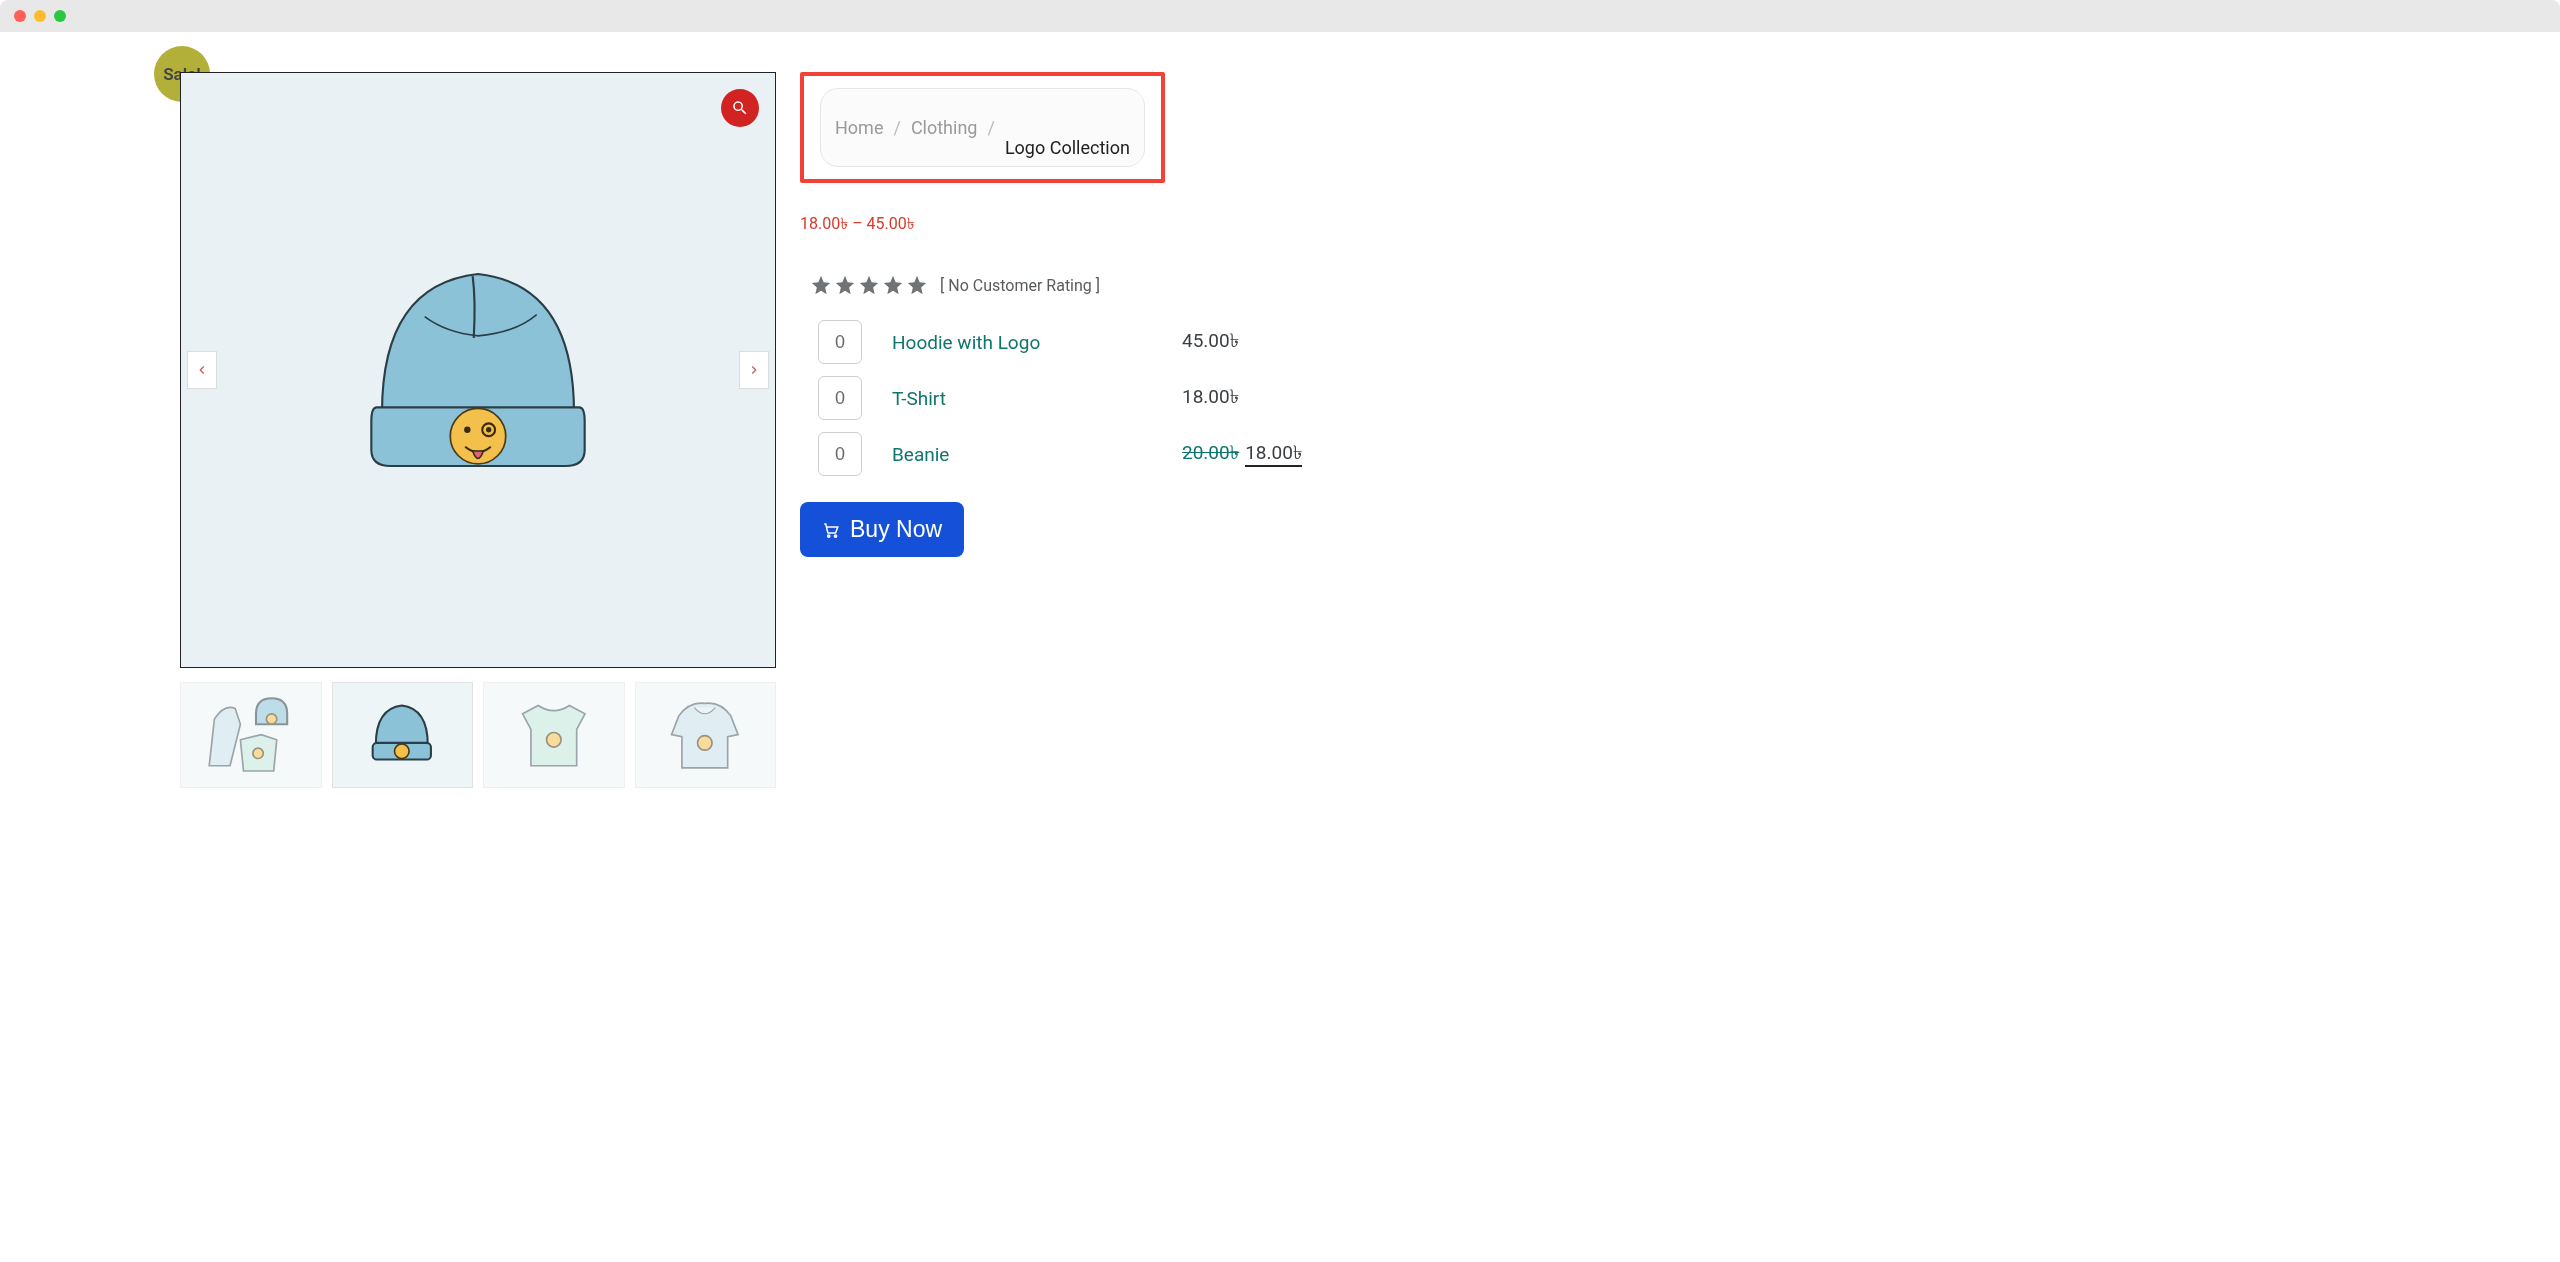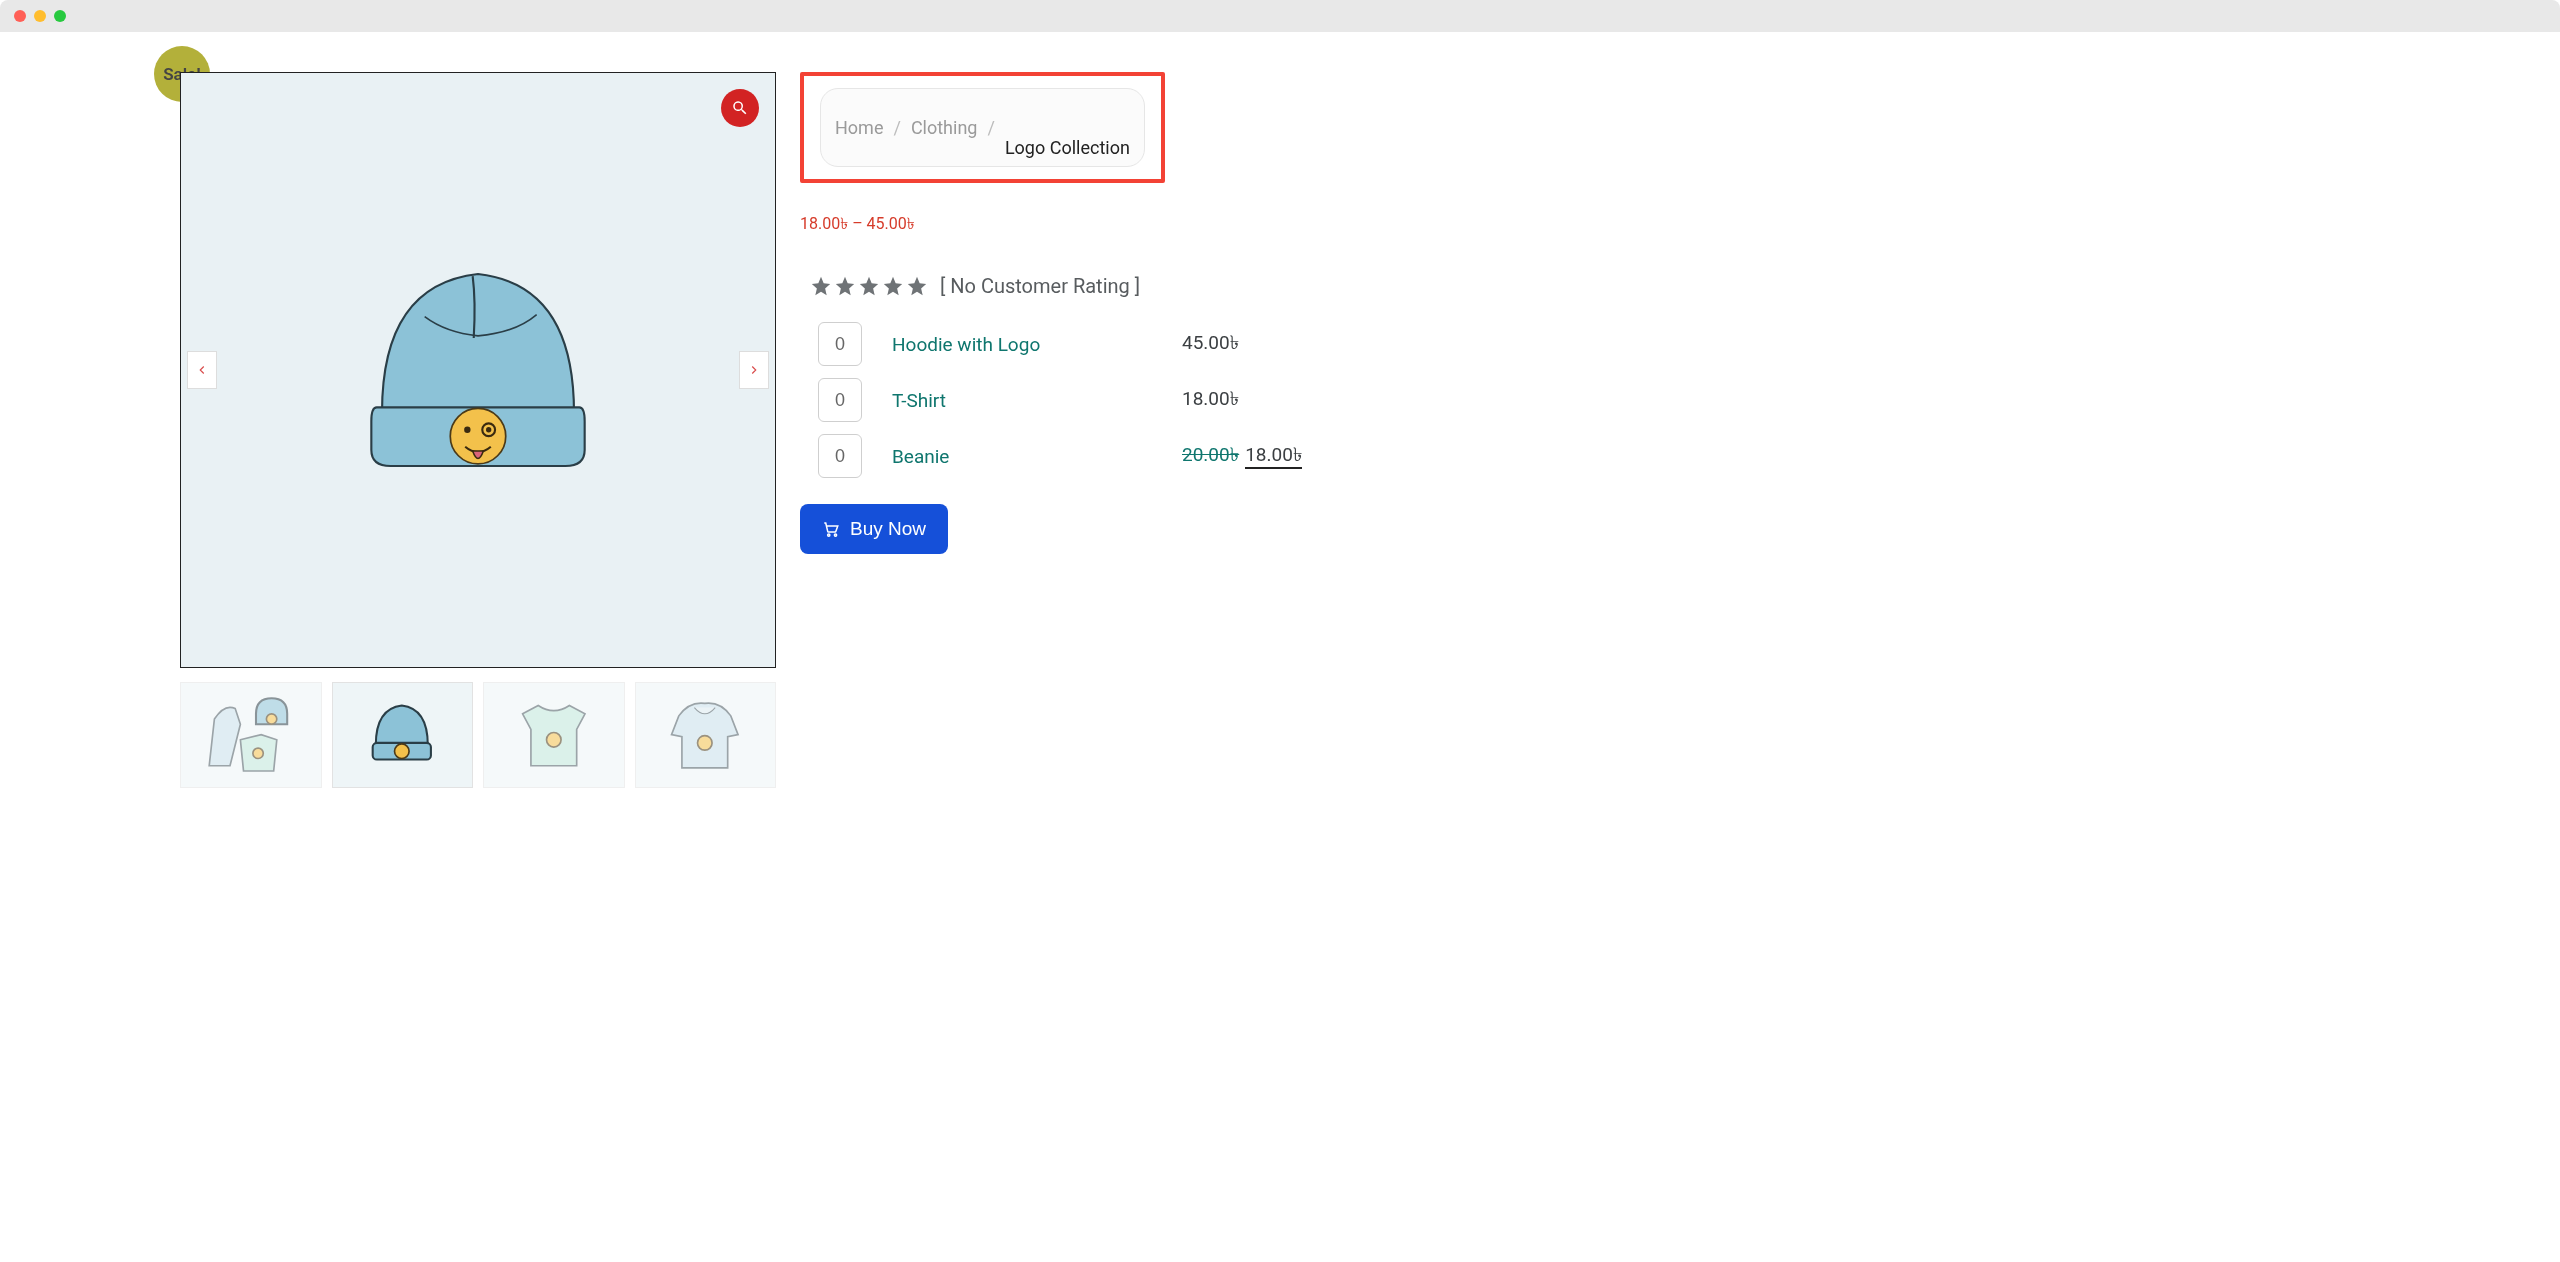--- a/index.html
+++ b/index.html
@@ -95,21 +95,21 @@
 }
 .crumb { color: #9a9a9a; cursor: pointer; }
 .crumb.active { color: #222; cursor: default; margin-top: 40px; }
 .sep { color: #bdbdbd; }
 
 .price-range { color: #d63b2a; font-size: 16px; margin-bottom: 36px; }
 
 .rating-row { display: flex; align-items: center; gap: 12px; margin-bottom: 24px; padding-left: 10px; }
 .stars { display: flex; gap: 2px; }
 .stars svg { width: 22px; height: 22px; fill: #6f7376; }
-.rating-text { font-size: 20px; color: #585c5f; }
+.rating-text { font-size: 16px; color: #585c5f; }
 
 .variant-table { padding-left: 18px; }
 .variant-row { display: flex; align-items: center; margin-bottom: 12px; }
 .qty-input {
   width: 44px; height: 44px;
   border: 1px solid #cfcfcf;
   border-radius: 6px;
   text-align: center;
   font-size: 18px;
   color: #666;
@@ -119,21 +119,21 @@
 .variant-price .strike { text-decoration: line-through; color: #0f766e; margin-right: 6px; }
 .sale-price { border-bottom: 2px solid #222; padding-bottom: 1px; }
 
 .buy-btn {
   margin-top: 14px;
   background: #1550d9;
   color: #fff;
   border: none;
   padding: 14px 22px;
   border-radius: 8px;
-  font-size: 19px;
+  font-size: 23px;
   display: inline-flex; align-items: center; gap: 10px;
   cursor: pointer;
 }
 .buy-btn svg { width: 18px; height: 18px; stroke: #fff; fill: none; stroke-width: 2; }
 
 
 .beanie-body { fill: #8cc2d7; stroke: #2a3e47; stroke-width: 2; }
 .emoji-face { fill: #f3c14b; stroke: #4b3a18; stroke-width: 1.6; }
 .hoodie-body { fill: #c8e0ea; stroke: #4a5a62; stroke-width: 1.6; }
 .tshirt-body { fill: #bfe6d9; stroke: #4a5a62; stroke-width: 1.6; }

